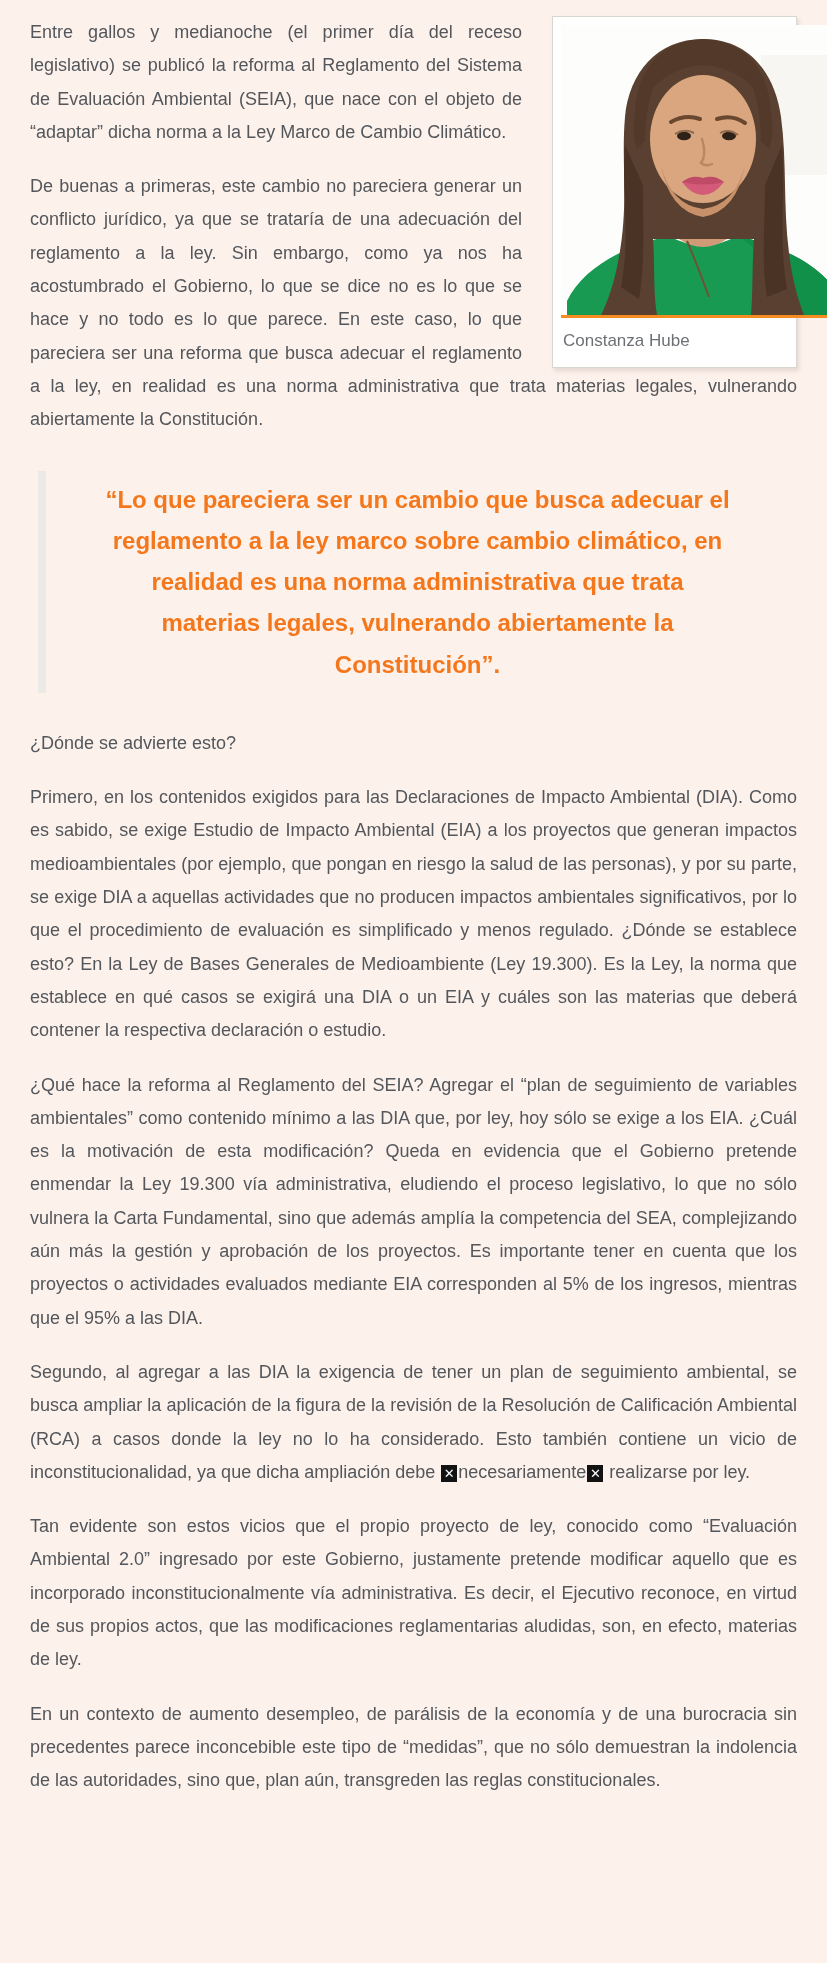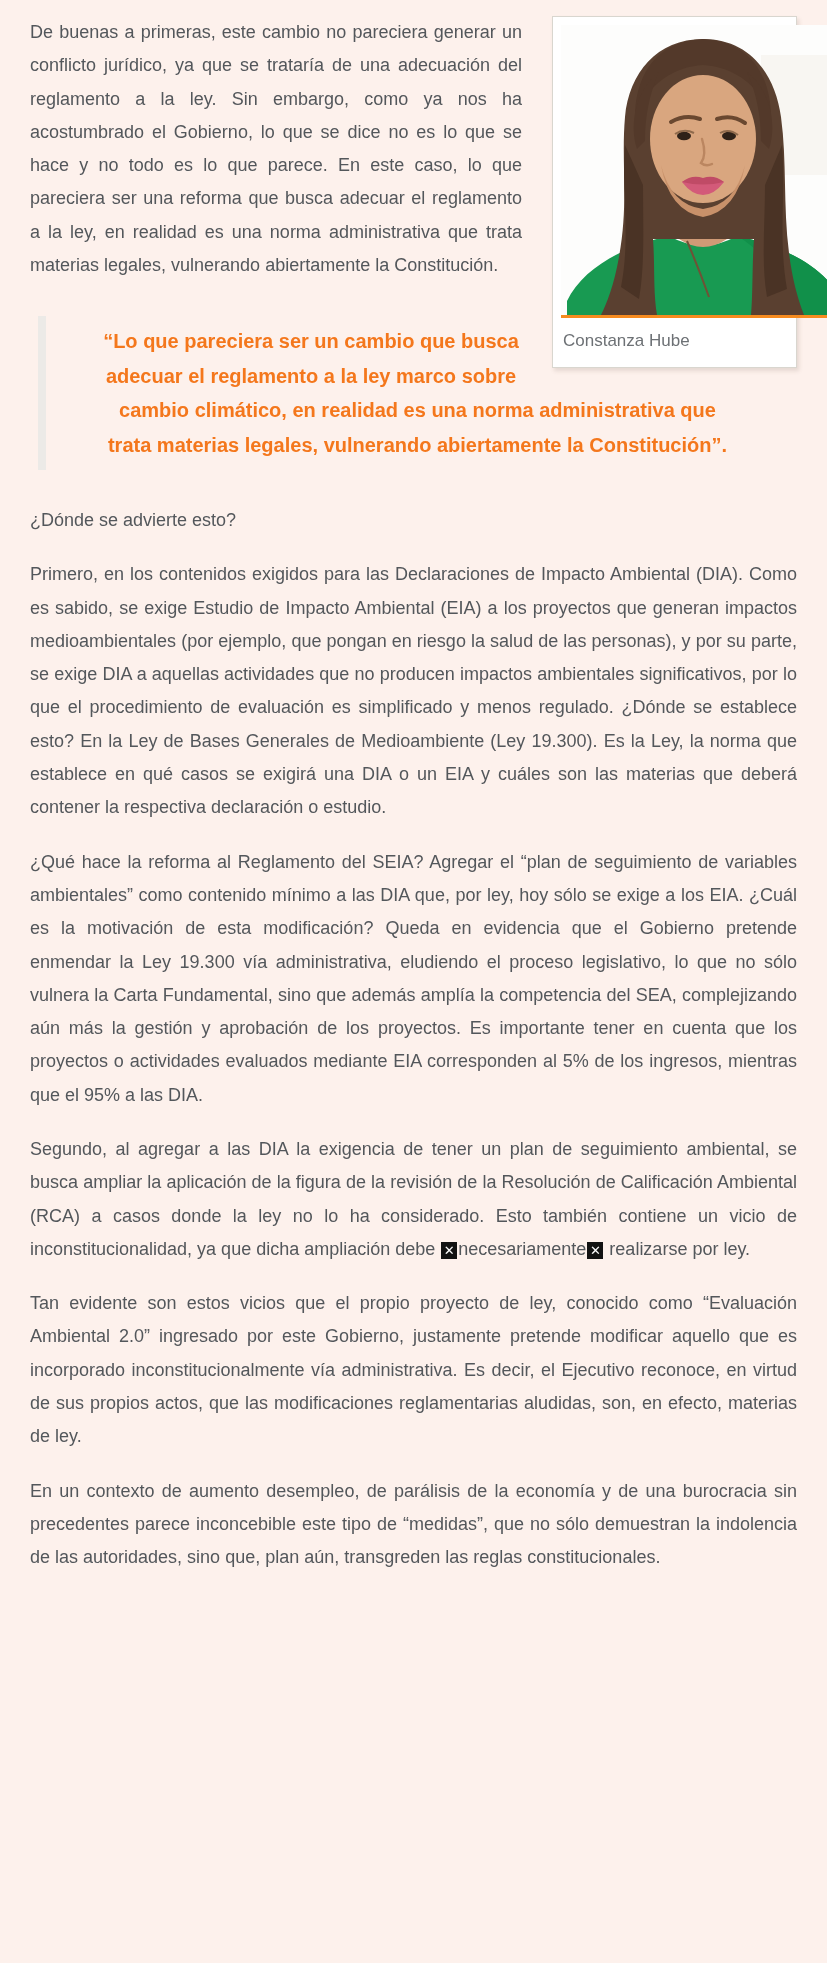--- a/index.html
+++ b/index.html
@@ -46,21 +46,21 @@
 
   
   .pull-quote {
     margin: 34px 0 34px 8px;
     border-left: 8px solid #eceae7;
     padding: 8px 62px 8px 54px;
   }
   .pull-quote p {
     margin: 0;
     text-align: center;
-    font-size: 20px;
+    font-size: 24px;
     font-weight: bold;
     line-height: 1.72;
   }
 
   
   .tofu {
     display: inline-block;
     background: #121212;
     color: #fdfdfd;
     font-size: 13px;
@@ -115,20 +115,21 @@
           <path d="M121 157 q 10 -6 21 -3 q 11 -3 21 3 q -10 13 -21 13 q -11 0 -21 -13 Z" fill="#d35a79"></path>
           <path d="M121 157 q 21 5 42 0 q -10 -8 -21 -4 q -11 -4 -21 4 Z" fill="#c04b66"></path>
 
           <path d="M126 216 q 12 28 22 56" stroke="#6f5236" stroke-width="2" fill="none"></path>
         </svg>
       </div>
       <div class="photo-underline" style="background:#f68b1f"></div>
       <figcaption class="author-caption">Constanza Hube</figcaption>
     </figure>
 
+    <p>Entre gallos y medianoche (el primer día del receso legislativo) se publicó la reforma al Reglamento del Sistema de Evaluación Ambiental (SEIA), que nace con el objeto de “adaptar” dicha norma a la Ley Marco de Cambio Climático.</p>
     <p>De buenas a primeras, este cambio no pareciera generar un conflicto jurídico, ya que se trataría de una adecuación del reglamento a la ley. Sin embargo, como ya nos ha acostumbrado el Gobierno, lo que se dice no es lo que se hace y no todo es lo que parece. En este caso, lo que pareciera ser una reforma que busca adecuar el reglamento a la ley, en realidad es una norma administrativa que trata materias legales, vulnerando abiertamente la Constitución.</p>
 
     <blockquote class="pull-quote" style="margin-right:0;">
       <p style="color:#f4771c">“Lo que pareciera ser un cambio que busca adecuar el reglamento a la ley marco sobre cambio climático, en realidad es una norma administrativa que trata materias legales, vulnerando abiertamente la Constitución”.</p>
     </blockquote>
 
     <p class="question">¿Dónde se advierte esto?</p>
 
     <p>Primero, en los contenidos exigidos para las Declaraciones de Impacto Ambiental (DIA). Como es sabido, se exige Estudio de Impacto Ambiental (EIA) a los proyectos que generan impactos medioambientales (por ejemplo, que pongan en riesgo la salud de las personas), y por su parte, se exige DIA a aquellas actividades que no producen impactos ambientales significativos, por lo que el procedimiento de evaluación es simplificado y menos regulado. ¿Dónde se establece esto? En la Ley de Bases Generales de Medioambiente (Ley 19.300). Es la Ley, la norma que establece en qué casos se exigirá una DIA o un EIA y cuáles son las materias que deberá contener la respectiva declaración o estudio.</p>
     <p>¿Qué hace la reforma al Reglamento del SEIA? Agregar el “plan de seguimiento de variables ambientales” como contenido mínimo a las DIA que, por ley, hoy sólo se exige a los EIA. ¿Cuál es la motivación de esta modificación? Queda en evidencia que el Gobierno pretende enmendar la Ley 19.300 vía administrativa, eludiendo el proceso legislativo, lo que no sólo vulnera la Carta Fundamental, sino que además amplía la competencia del SEA, complejizando aún más la gestión y aprobación de los proyectos. Es importante tener en cuenta que los proyectos o actividades evaluados mediante EIA corresponden al 5% de los ingresos, mientras que el 95% a las DIA.</p>

